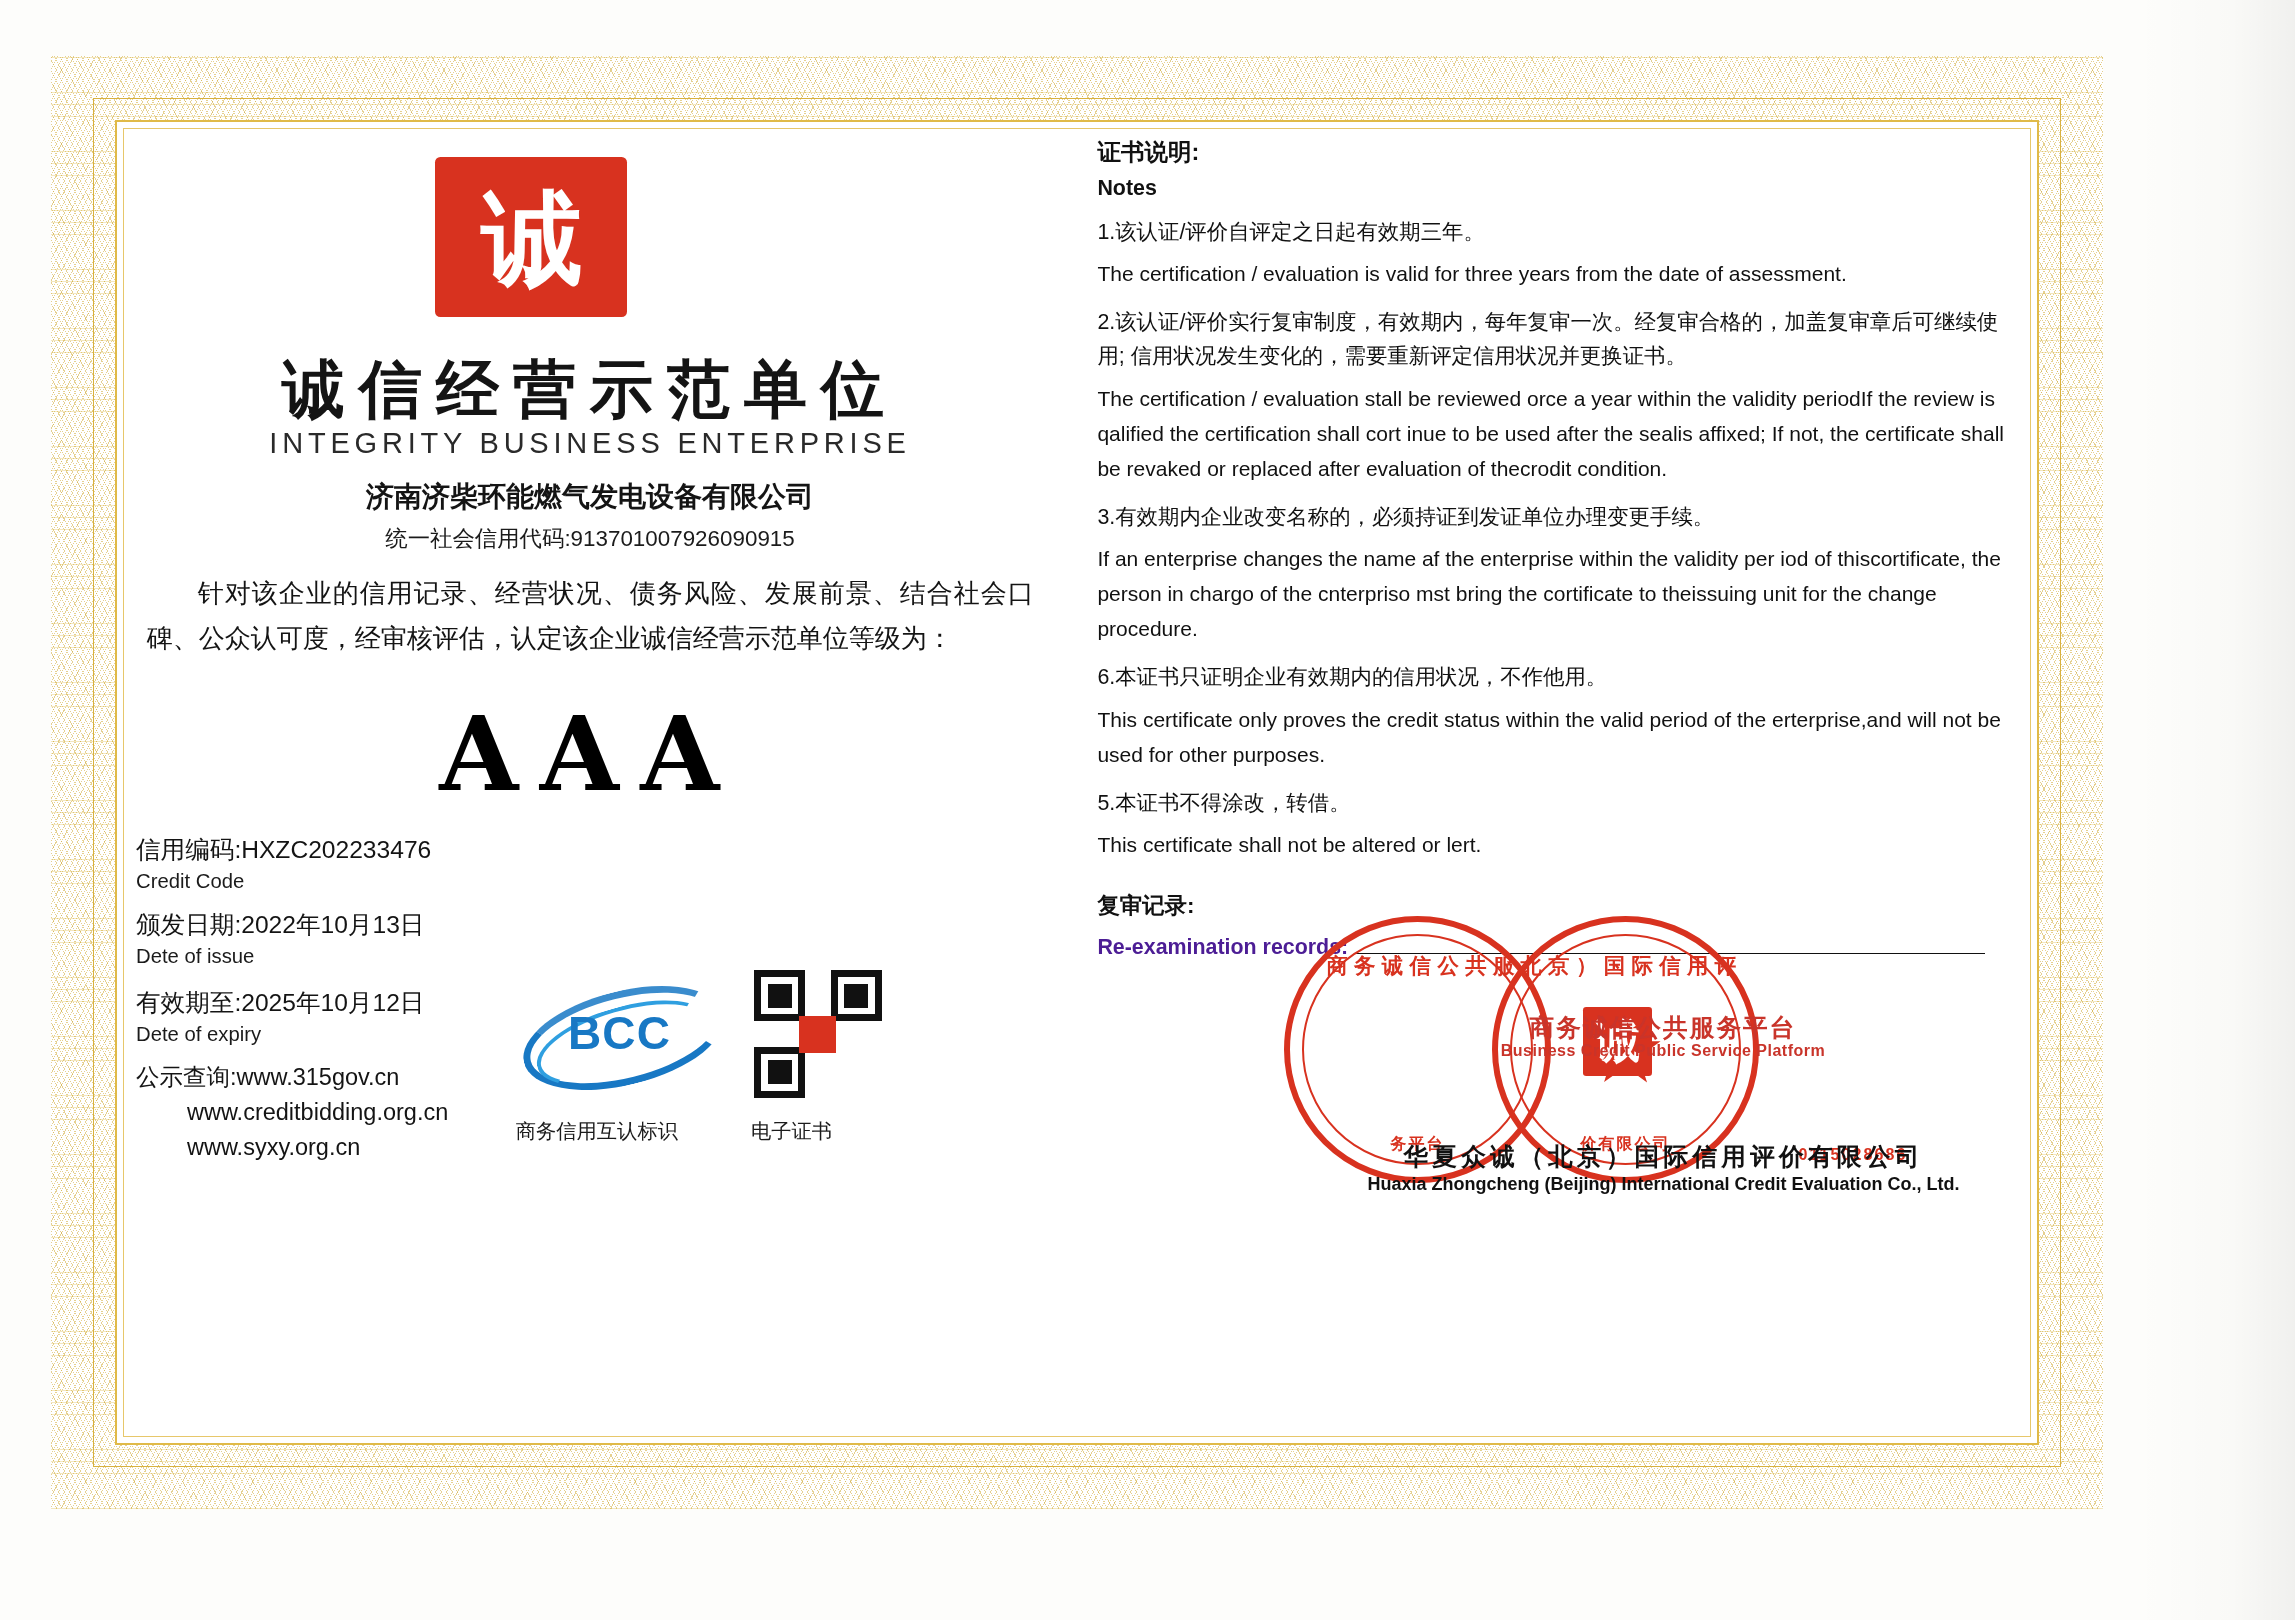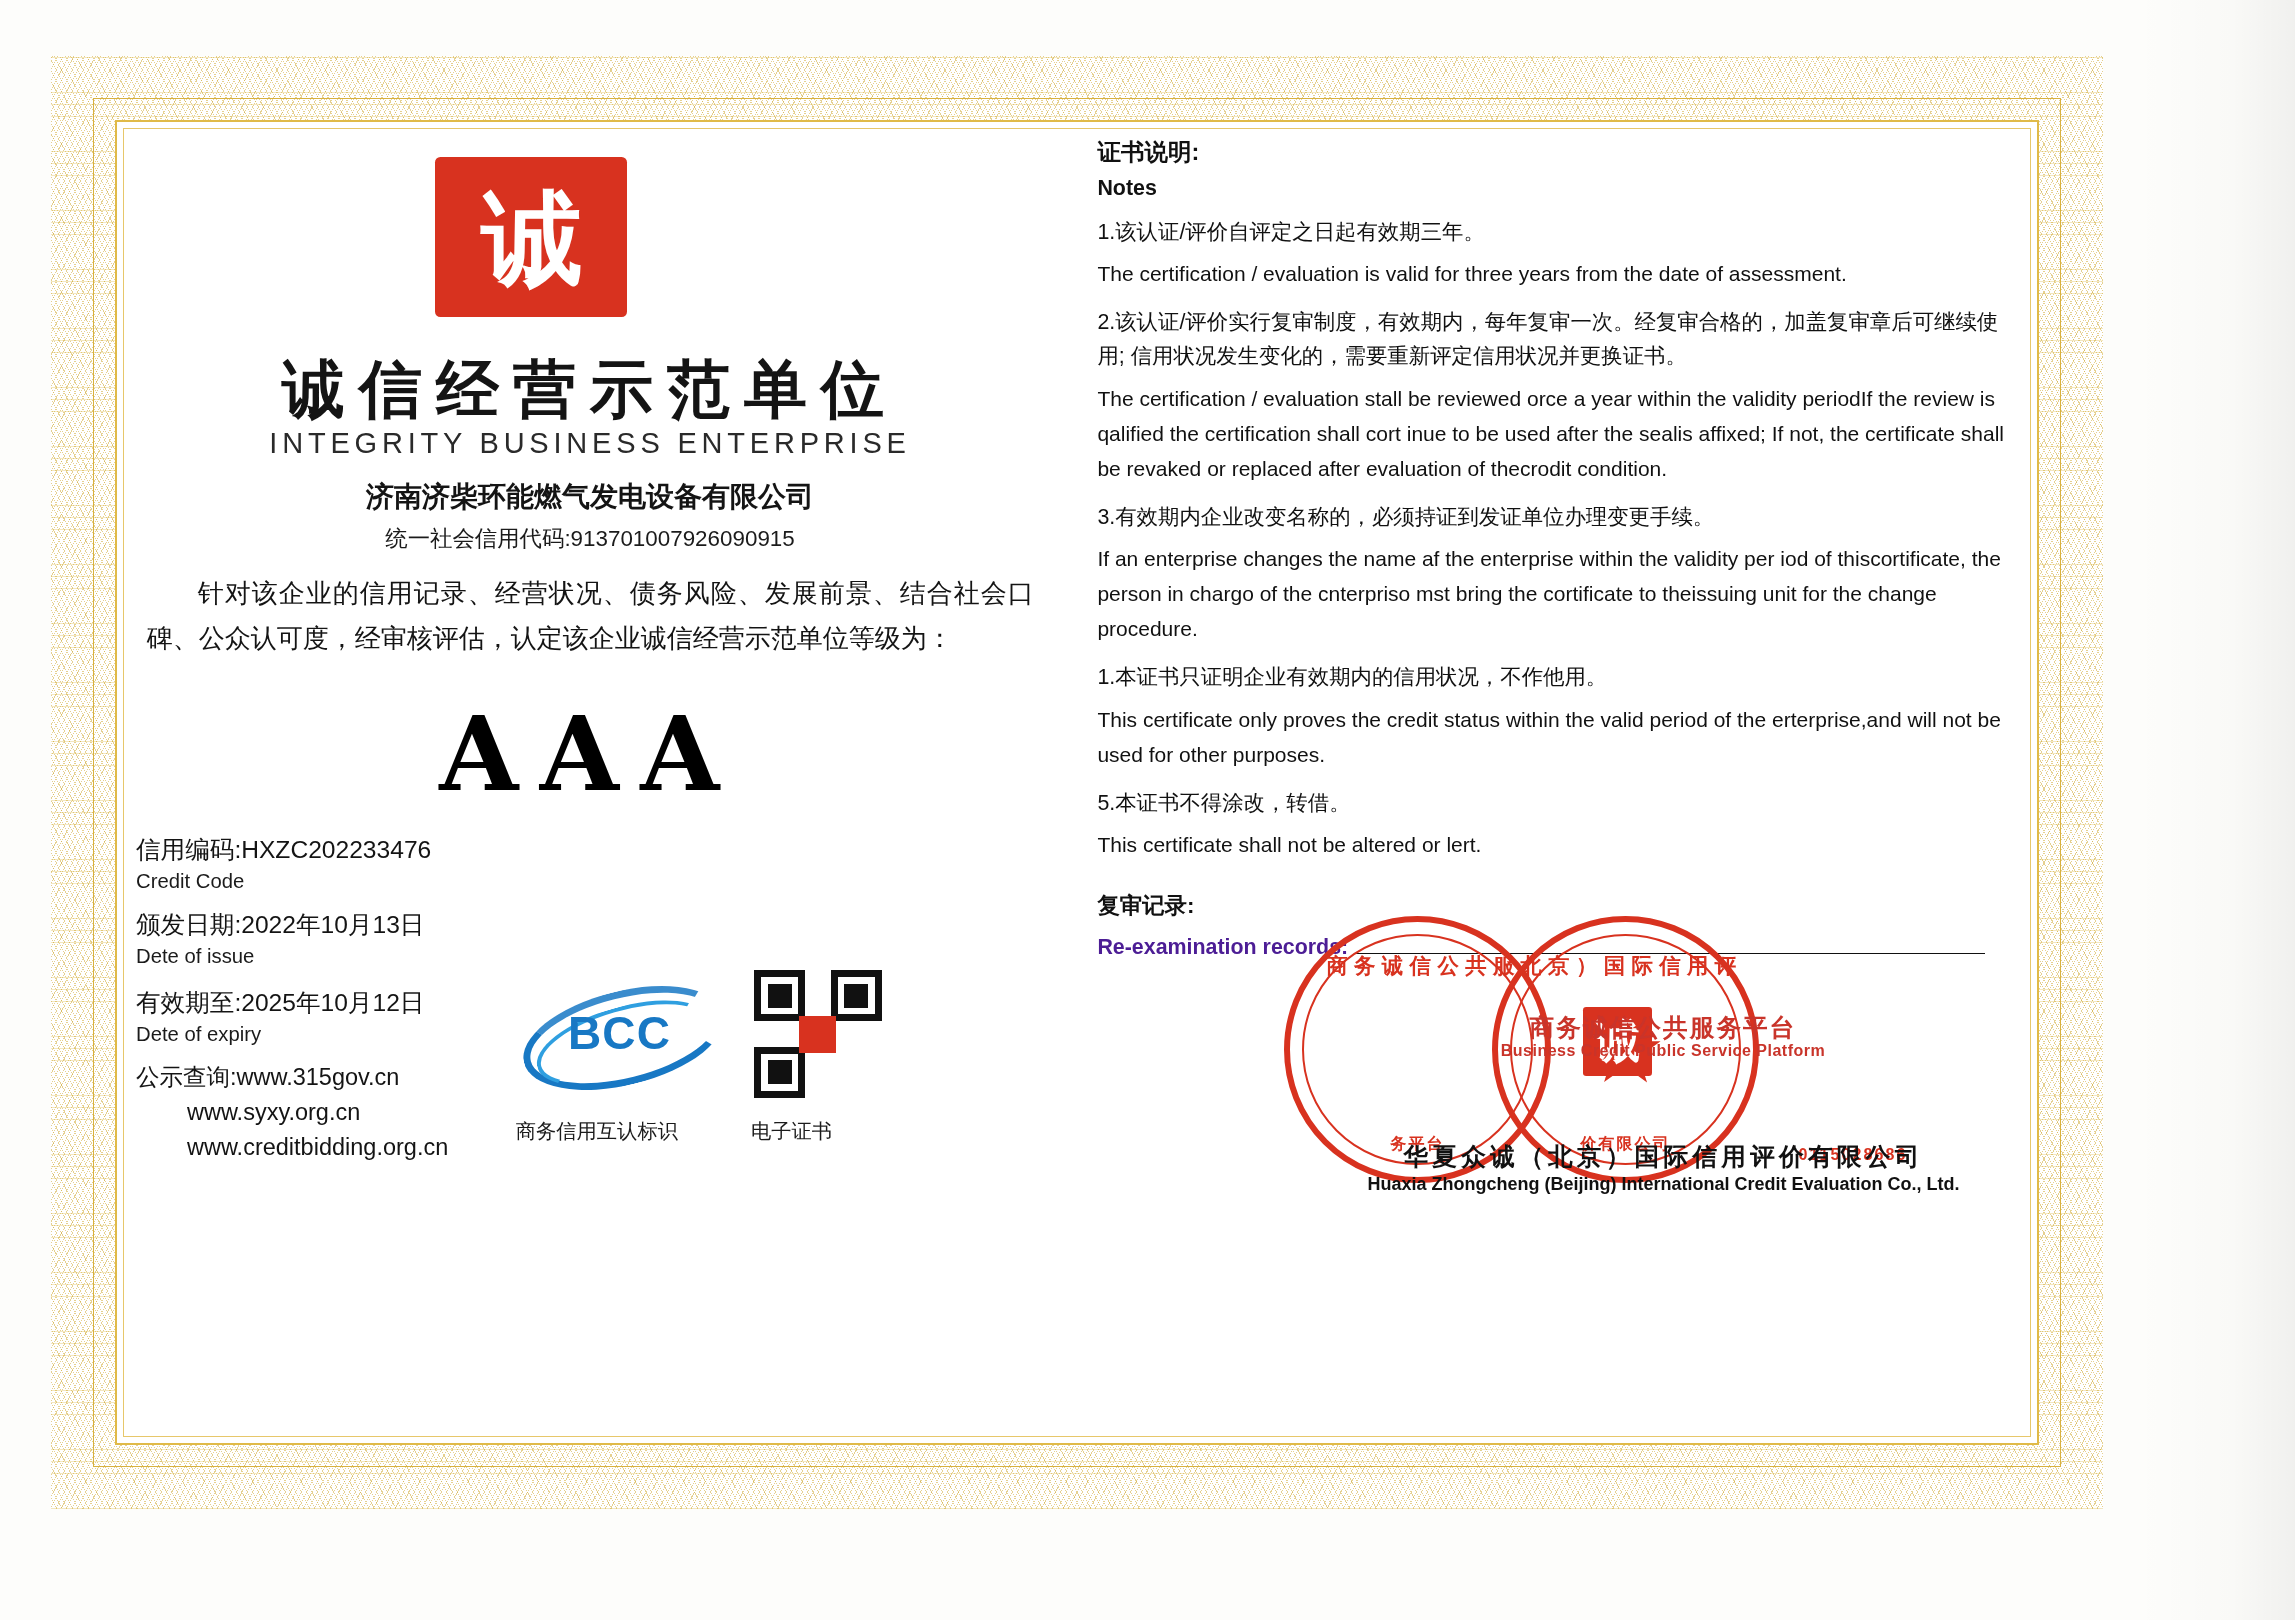--- a/index.html
+++ b/index.html
@@ -302,22 +302,22 @@
           <div class="l">Dete of issue</div>
         </div>
 
         <div class="field f3">
           <div class="v">有效期至:2025年10月12日</div>
           <div class="l">Dete of expiry</div>
         </div>
 
         <div class="links">
           <div class="row">公示查询:www.315gov.cn</div>
+          <div class="row indent">www.creditbidding.org.cn</div>
           <div class="row indent">www.syxy.org.cn</div>
-          <div class="row indent">www.creditbidding.org.cn</div>
         </div>
 
         <div class="marks">
           <div class="bcc">
             <div class="swoosh"></div>
             <div class="swoosh2"></div>
             <div class="txt">BCC</div>
           </div>
           <div class="qr">
             <span class="finder f-tl">
@@ -343,21 +343,21 @@
 
         <div class="note-cn">1.该认证/评价自评定之日起有效期三年。</div>
         <div class="note-en">The certification / evaluation is valid for three years from the date of assessment.</div>
 
         <div class="note-cn">2.该认证/评价实行复审制度，有效期内，每年复审一次。经复审合格的，加盖复审章后可继续使用; 信用状况发生变化的，需要重新评定信用状况并更换证书。</div>
         <div class="note-en">The certification / evaluation stall be reviewed orce a year within the validity periodIf the review is qalified the certification shall cort inue to be used after the sealis affixed; If not, the certificate shall be revaked or replaced after evaluation of thecrodit condition.</div>
 
         <div class="note-cn">3.有效期内企业改变名称的，必须持证到发证单位办理变更手续。</div>
         <div class="note-en">If an enterprise changes the name af the enterprise within the validity per iod of thiscortificate, the person in chargo of the cnterpriso mst bring the cortificate to theissuing unit for the change procedure.</div>
 
-        <div class="note-cn">1.本证书只证明企业有效期内的信用状况，不作他用。</div>
+        <div class="note-cn">6.本证书只证明企业有效期内的信用状况，不作他用。</div>
         <div class="note-en">This certificate only proves the credit status within the valid period of the erterprise,and will not be used for other purposes.</div>
 
         <div class="note-cn">5.本证书不得涂改，转借。</div>
         <div class="note-en">This certificate shall not be altered or lert.</div>
 
         <div class="reexam">
           <div class="cn">复审记录:</div>
           <div class="en">
             <span>Re-examination records:</span><span class="line"></span>
           </div>

